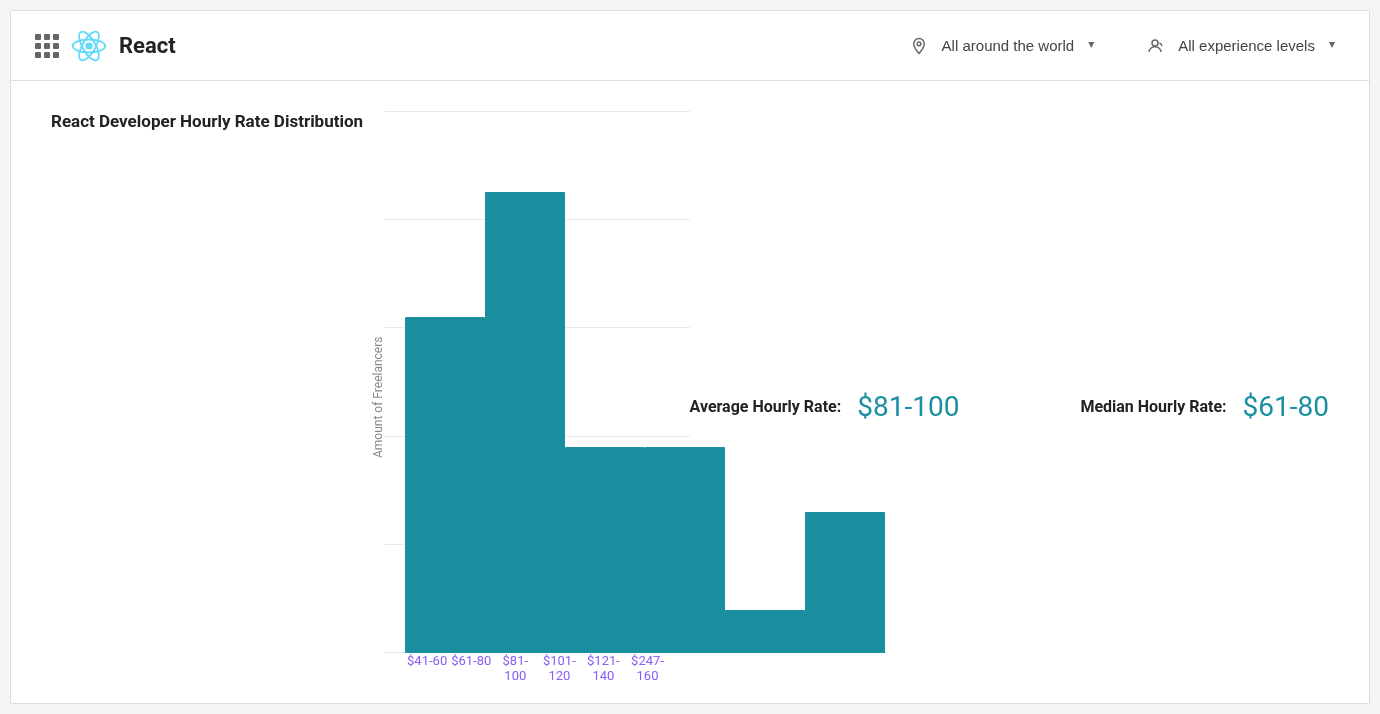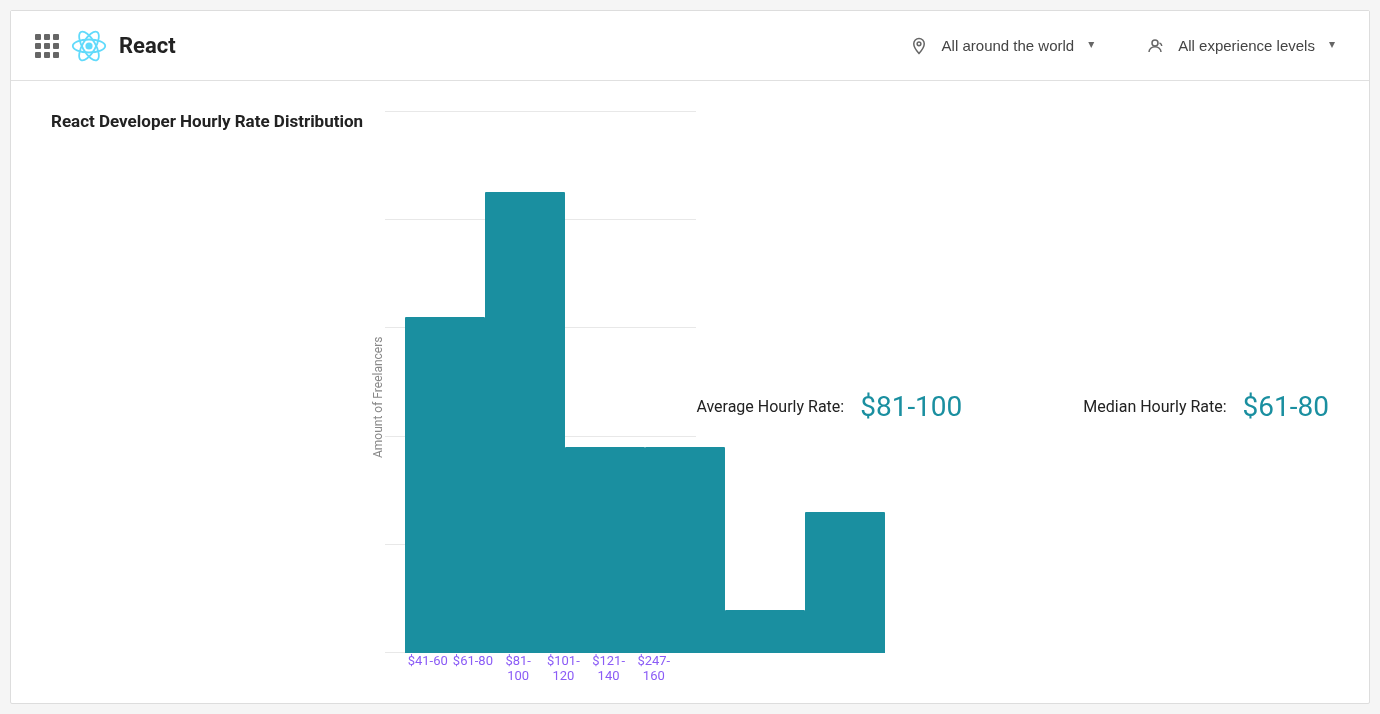--- a/index.html
+++ b/index.html
@@ -174,21 +174,21 @@
       padding: 28px 0 10px 0;
       gap: 20px;
     }
     .summary-item {
       display: flex;
       align-items: center;
       gap: 16px;
     }
     .summary-label {
       font-size: 16px;
-      font-weight: 400;
+      font-weight: 700;
       color: #222;
     }
     .summary-value {
       font-size: 28px;
       font-weight: 400;
       color: #1a8fa0;
     }
     .summary-divider {
       width: 1px;
       height: 40px;

